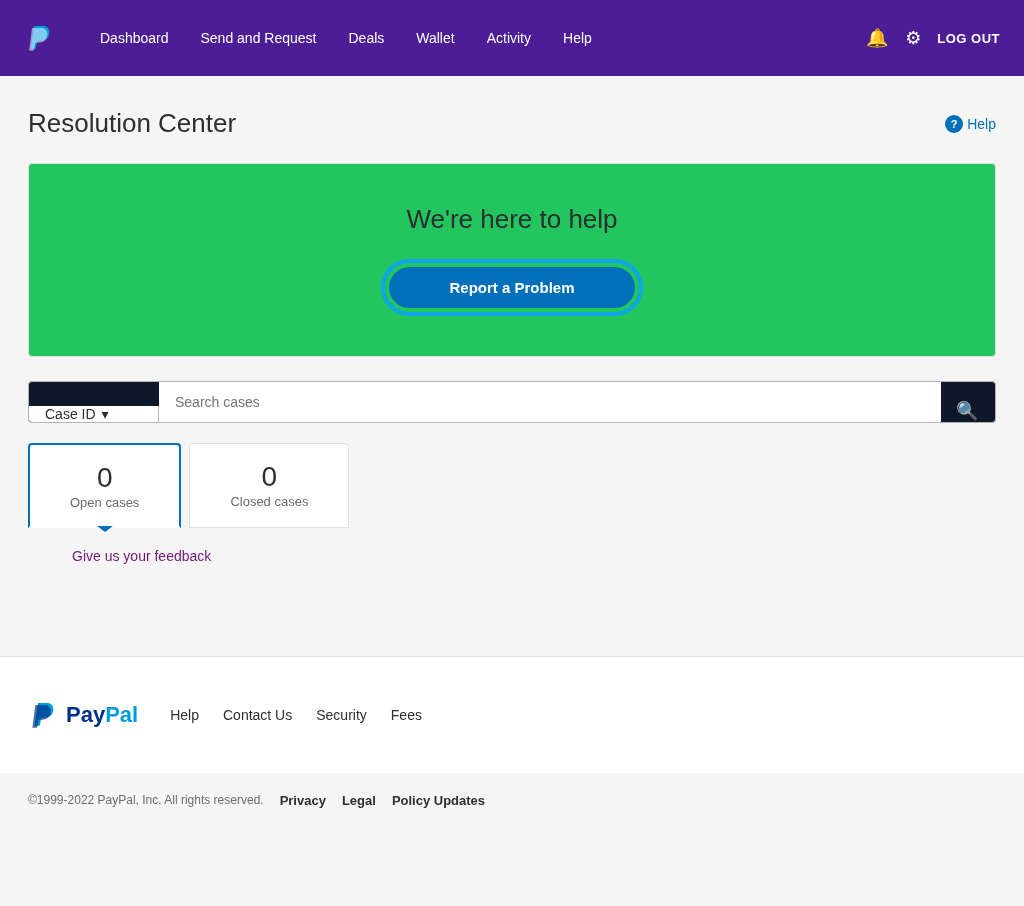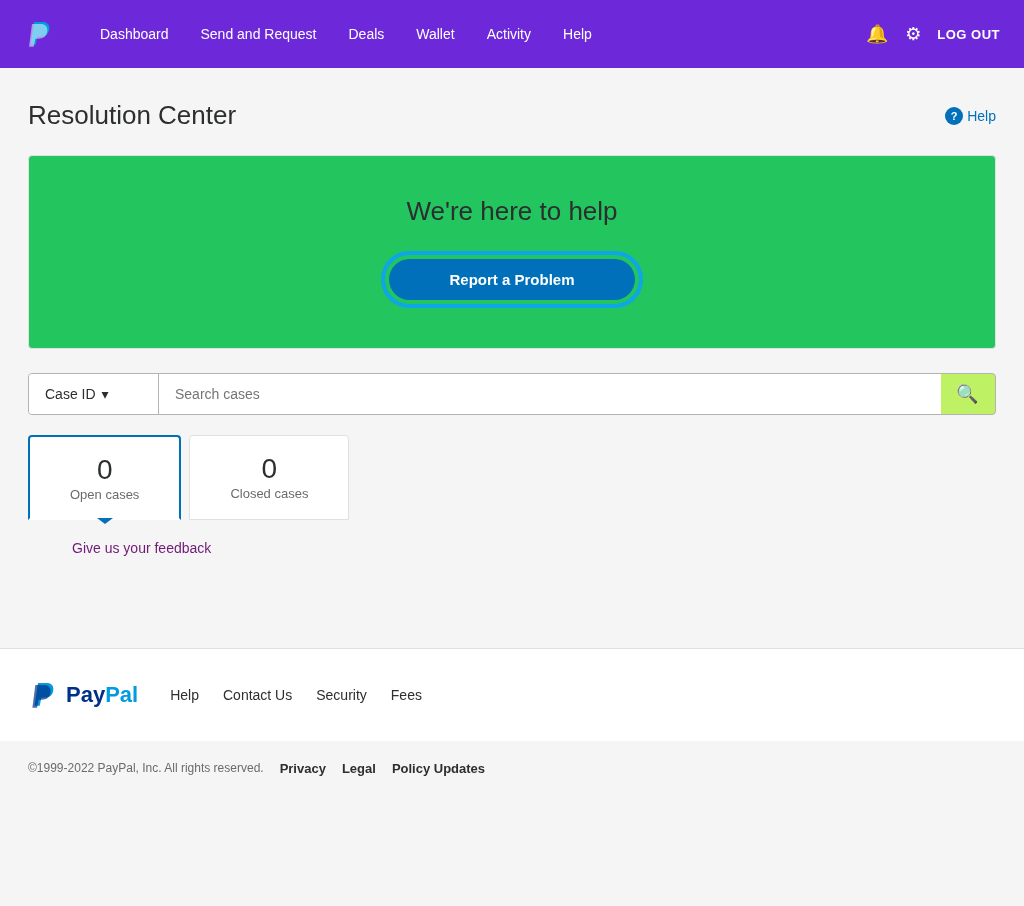--- a/index.html
+++ b/index.html
@@ -1,24 +1,24 @@
 <!DOCTYPE html>
 <html><head>
   <meta charset="utf-8">
   <style>
     * { box-sizing: border-box; margin: 0; padding: 0; }
     body { font-family: "Helvetica Neue", Arial, sans-serif; background: #f5f5f5; color: #2c2e2f; font-size: 14px; }
 
     
     .navbar {
-      background: #6d28d9;
+      background: #4c1d95;
       display: flex;
       align-items: center;
       padding: 0 24px;
-      height: 68px;
+      height: 76px;
       position: relative;
     }
     .navbar-logo {
       margin-right: 28px;
       display: flex;
       align-items: center;
     }
     .navbar-logo svg { width: 32px; height: 32px; }
     .nav-links {
       display: flex;
@@ -133,22 +133,23 @@
       cursor: pointer;
       display: block;
     }
 
     
     .search-bar {
       display: flex;
       margin-bottom: 20px;
       border: 1px solid #b3b3b3;
       border-radius: 4px;
-      background: #bef264;
+      background: #0f172a;
       overflow: hidden;
+      align-items: flex-end;
     }
     .search-dropdown {
       display: flex;
       align-items: center;
       gap: 6px;
       padding: 0 16px;
       border-right: 1px solid #b3b3b3;
       cursor: pointer;
       background: #fff;
       font-size: 14px;
@@ -262,21 +263,21 @@
 
     
     .footer-brand {
       background: #fff;
       border-top: 1px solid #e0e0e0;
       padding: 30px 0;
       margin-top: 60px;
     }
     .footer-brand-inner {
       max-width: 1000px;
-      margin: 0 auto;
+      margin: 12px auto;
       padding: 0 16px;
       display: flex;
       align-items: center;
       gap: 32px;
     }
     .footer-logo {
       display: flex;
       align-items: center;
       gap: 6px;
     }

